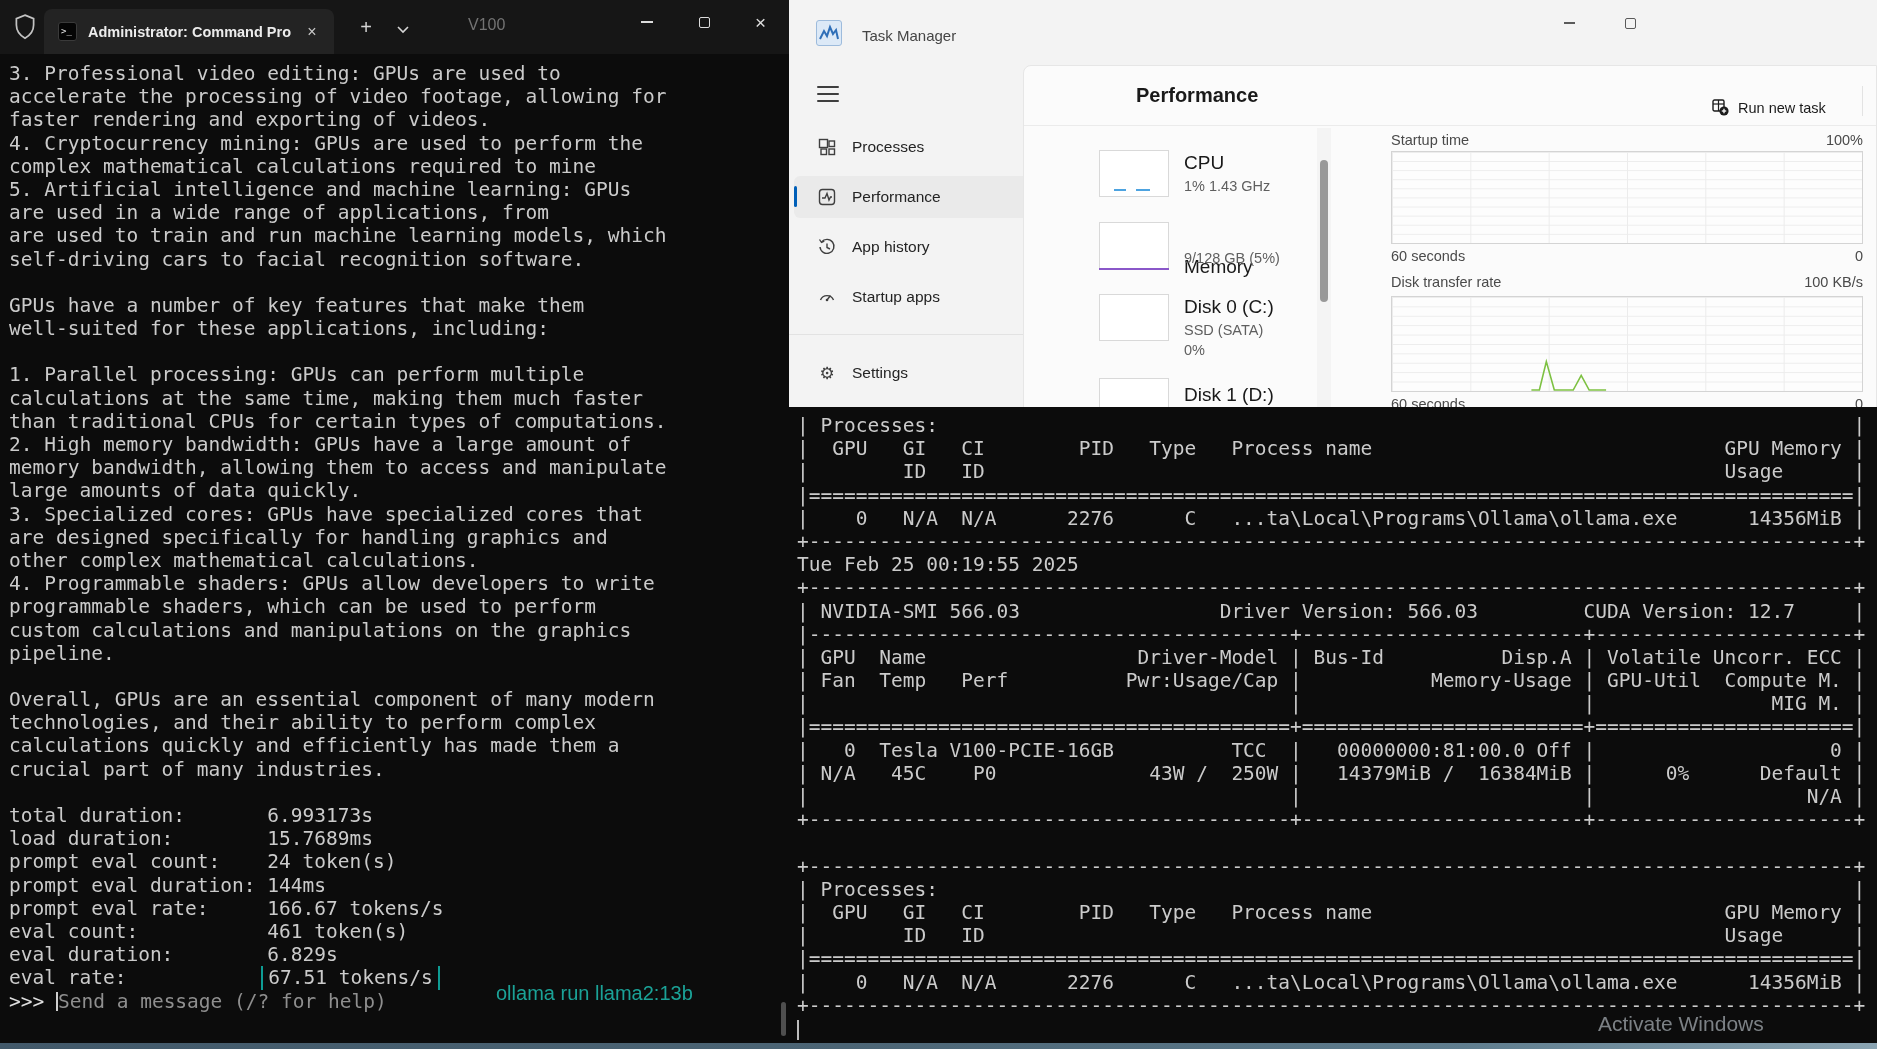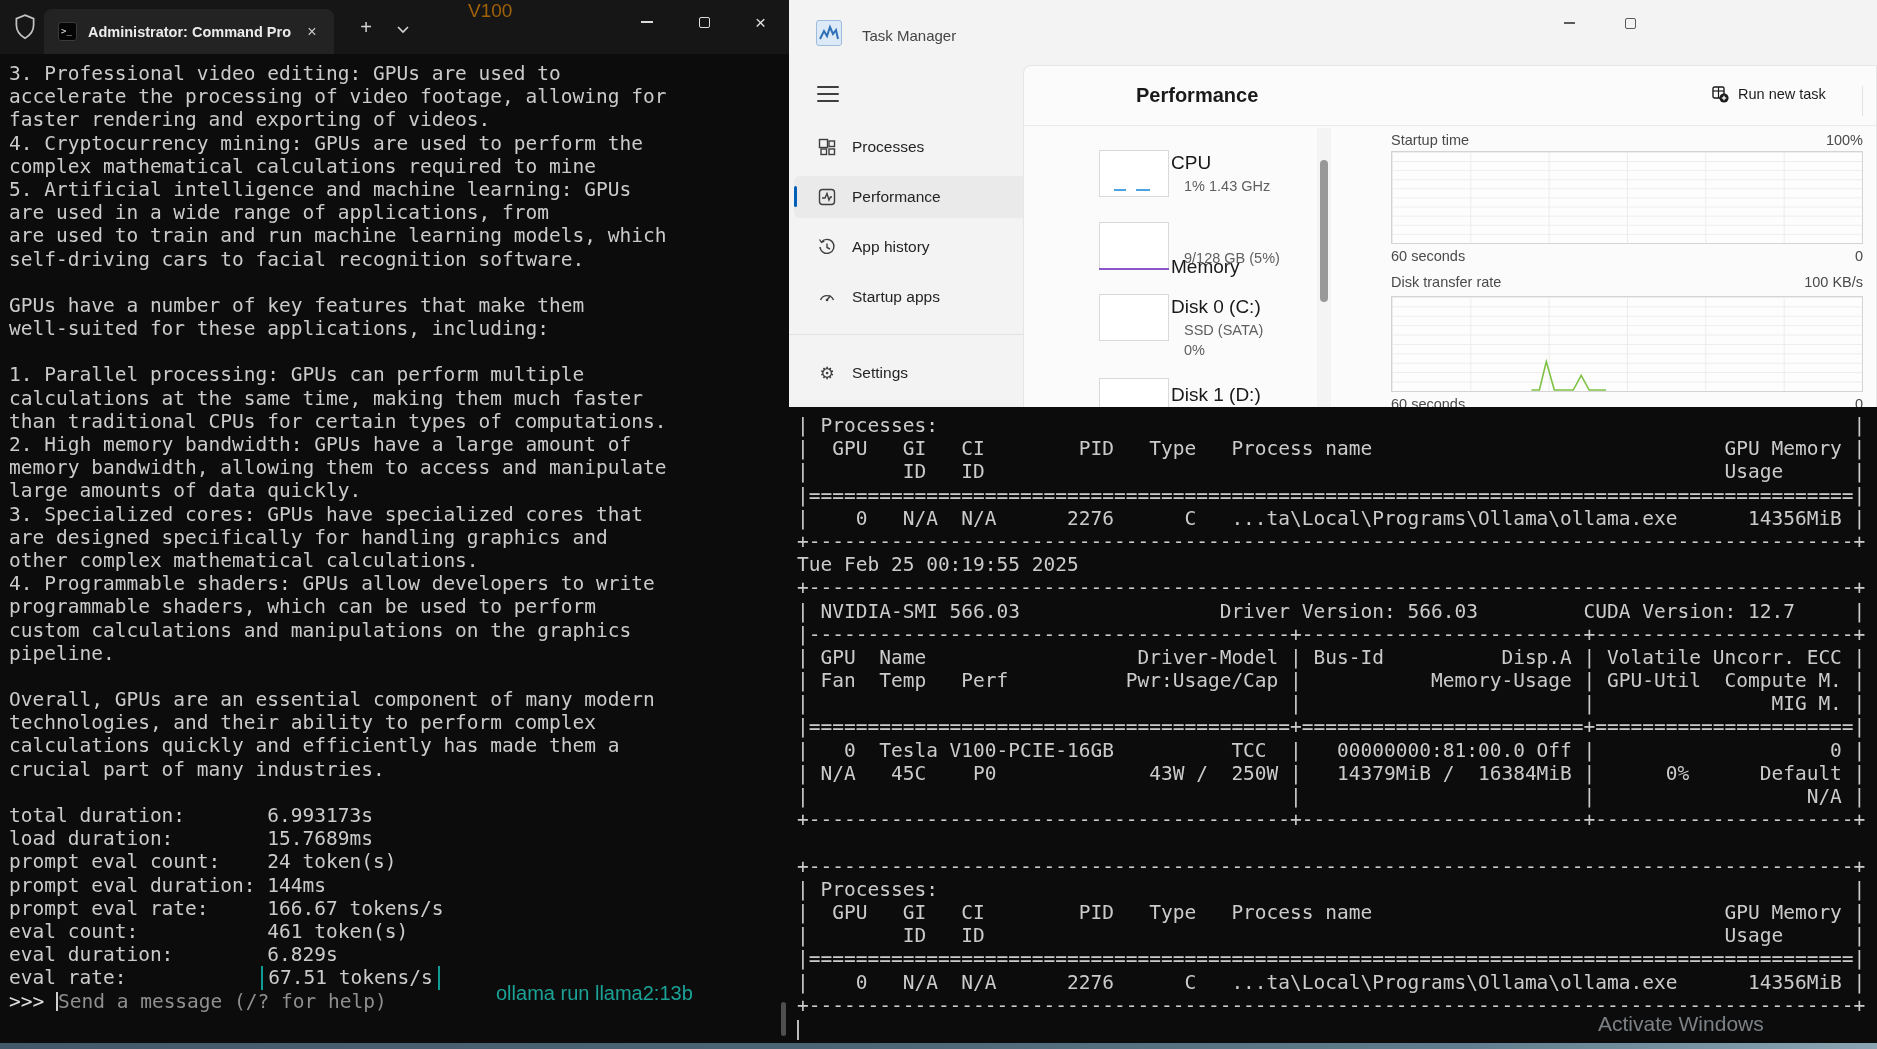--- a/index.html
+++ b/index.html
@@ -19,21 +19,21 @@
             border-radius:8px 8px 0 0; display:flex; align-items:center; padding:0 10px 0 14px; }
   .lt-tab-icon { width:19px; height:19px; background:#050505; border:1px solid #3a3a3a; border-radius:3px;
                  color:#e8e8e8; font-family:"DejaVu Sans Mono",monospace; font-size:9px; line-height:17px;
                  text-align:left; padding-left:2px; flex:0 0 auto; }
   .lt-tab-title { color:#ececec; font-size:14.5px; font-weight:bold; margin-left:11px; white-space:nowrap;
                   overflow:hidden; flex:1 1 auto; }
   .lt-tab-close { color:#c9c9c9; font-size:16px; width:24px; text-align:center; flex:0 0 auto; }
   .lt-newtab { position:absolute; left:352px; top:14px; width:28px; height:28px; color:#d5d5d5;
                font-size:20px; text-align:center; line-height:26px; }
   .lt-dd { position:absolute; left:392px; top:18px; width:24px; height:24px; }
-  .lt-v100 { position:absolute; left:468px; top:0; font-size:19px; color:#a16207; }
+  .lt-v100 { position:absolute; left:468px; top:16px; font-size:16px; color:#737373; }
   .winbtn { position:absolute; top:0; width:47px; height:44px; display:flex; align-items:center; justify-content:center; }
   .glyph-min { width:12px; height:1.5px; background:#dcdcdc; }
   .glyph-max { width:11px; height:11px; border:1.5px solid #dcdcdc; border-radius:2px; }
   .glyph-x  { color:#dcdcdc; font-size:19px; line-height:19px; }
   .lt-body { position:absolute; left:9px; top:62px; width:774px; bottom:0; overflow:hidden; }
   .valbox { border:2.5px solid #0e9c94; padding:0 5px 1px 5px; margin-left:-6px; }
   .lt-annotation { position:absolute; left:496px; top:982px; font-size:20px; color:#1ba297;
                    font-family:"Liberation Sans",sans-serif; white-space:nowrap; }
   .prompt-prefix { color:#dedede; }
   .prompt-dim { color:#8f8f8f; }
@@ -57,26 +57,26 @@
   .sb-pill { position:absolute; left:0px; top:10px; width:3px; height:21px; border-radius:2px; }
   .sb-icon { width:18px; height:18px; margin-left:24px; flex:0 0 auto; display:flex; align-items:center; justify-content:center; }
   .sb-label { margin-left:16px; font-size:15.5px; color:#242424; white-space:nowrap; }
   .sb-divider { position:absolute; left:0px; top:334px; width:290px; height:1px; background:#e2e2e2; }
   .sb-scrollbar { position:absolute; left:288px; top:118px; width:4px; height:284px; background:#9b9b9b; border-radius:2px; }
 
   .tm-card { position:absolute; left:234px; top:65px; right:0; bottom:0; background:#fbfbfb;
              border:1px solid #e6e6e6; border-radius:8px 0 0 0; }
   .card-heading { position:absolute; left:112px; top:18px; font-size:20px; font-weight:bold; color:#1a1a1a; }
   .card-divider { position:absolute; left:0; top:59px; right:0; height:1px; background:#ebebeb; }
-  .runtask { position:absolute; left:688px; top:20px; height:30px; display:flex; align-items:flex-start; }
+  .runtask { position:absolute; left:688px; top:20px; height:30px; display:flex; align-items:flex-end; }
   .runtask-label { font-size:14.5px; color:#1b1b1b; margin-left:9px; white-space:nowrap; }
   .runtask-divider { position:absolute; left:838px; top:20px; width:1px; height:30px; background:#e3e3e3; }
 
   .perf-thumb { position:absolute; left:75px; width:70px; height:47px; background:#fff; border:1px solid #d9d9d9; }
-  .perf-name { position:absolute; left:147px; font-size:19px; color:#191919; white-space:nowrap; }
+  .perf-name { position:absolute; left:160px; font-size:19px; color:#191919; white-space:nowrap; }
   .perf-sub { position:absolute; left:160px; font-size:14.5px; color:#5f5f5f; white-space:nowrap; }
   .thumb-cpu-line1 { position:absolute; left:14px; bottom:5px; width:12px; height:2px; background:#4da3e0; }
   .thumb-cpu-line2 { position:absolute; left:36px; bottom:5px; width:14px; height:2px; background:#4da3e0; }
   .thumb-mem-line { position:absolute; left:-1px; bottom:-2px; width:70px; height:2px; background:#8a57c9; }
   .list-scrollbar-track { position:absolute; left:293px; top:62px; width:14px; height:280px; background:#f4f4f4; }
   .list-scrollbar-handle { position:absolute; left:3px; top:32px; width:8px; height:142px; background:#999; border-radius:4px; }
 
   .graph-label-row { position:absolute; left:367px; width:472px; display:flex; justify-content:space-between;
                      font-size:14.5px; color:#4a4a4a; }
   .graph-box { position:absolute; left:367px; width:472px; border:1px solid #d4d4d4; background:#fdfdfd;

